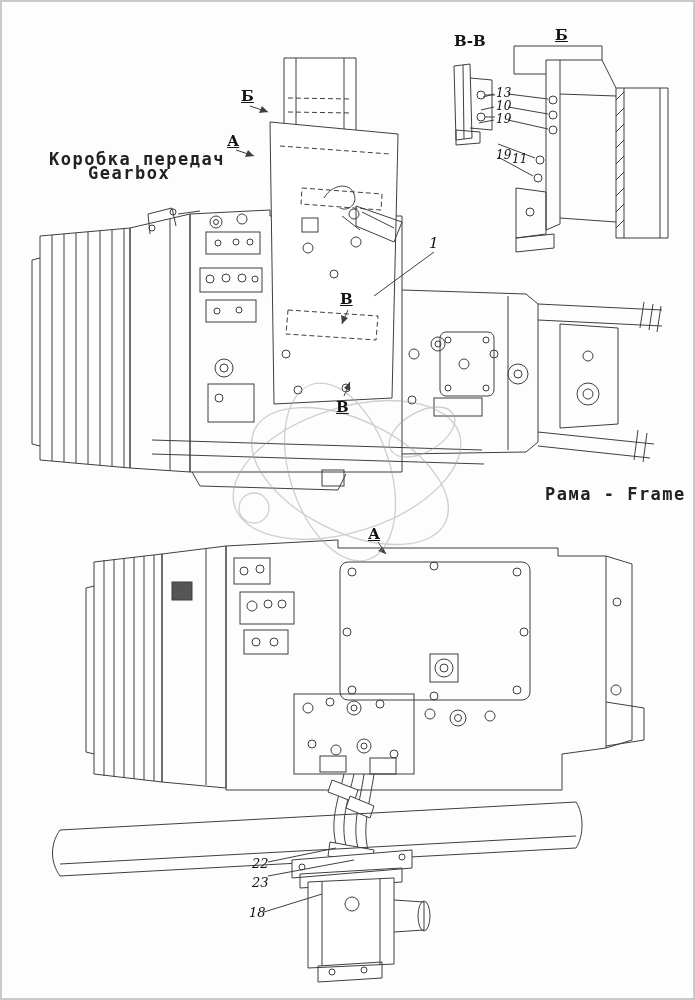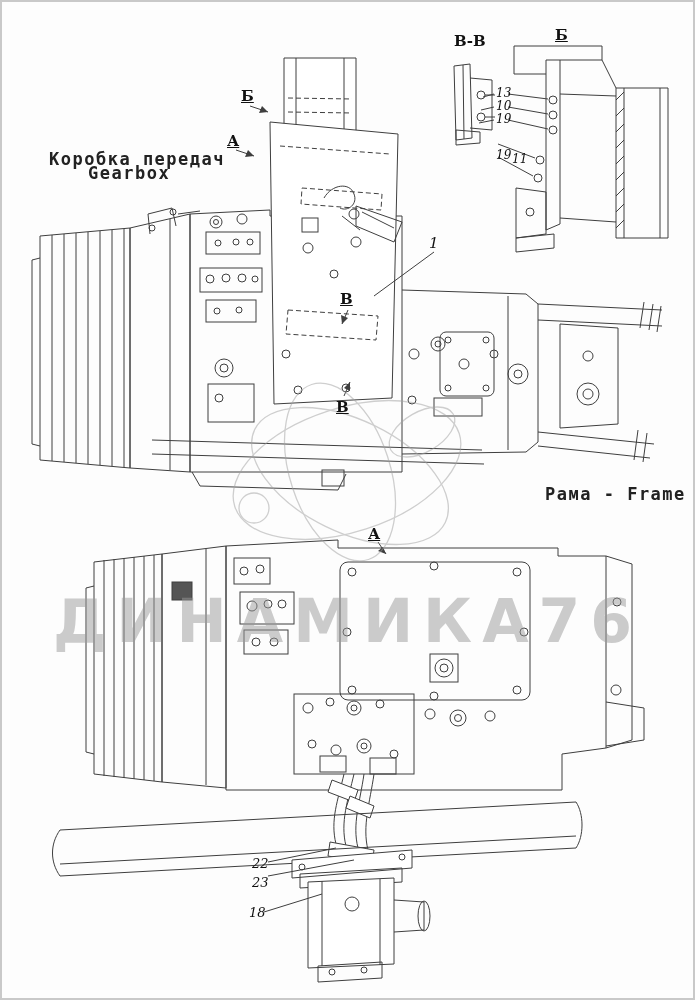--- a/index.html
+++ b/index.html
@@ -318,15 +318,14 @@
   <div class="callout big" style="left:427px; top:232px;">1</div>
   <div class="callout" style="left:494px; top:84px;">13</div>
   <div class="callout" style="left:494px; top:97px;">10</div>
   <div class="callout" style="left:494px; top:110px;">19</div>
   <div class="callout" style="left:494px; top:150px;margin-left:16px;">11</div>
   <div class="callout" style="left:494px; top:146px;">19</div>
   <div class="callout mid" style="left:250px; top:854px;">22</div>
   <div class="callout mid" style="left:250px; top:873px;">23</div>
   <div class="callout mid" style="left:247px; top:903px;">18</div>
 
-  <div class="watermark-text">ДИНАМИКА76</div>
 
 </div>
 
 </body></html>

